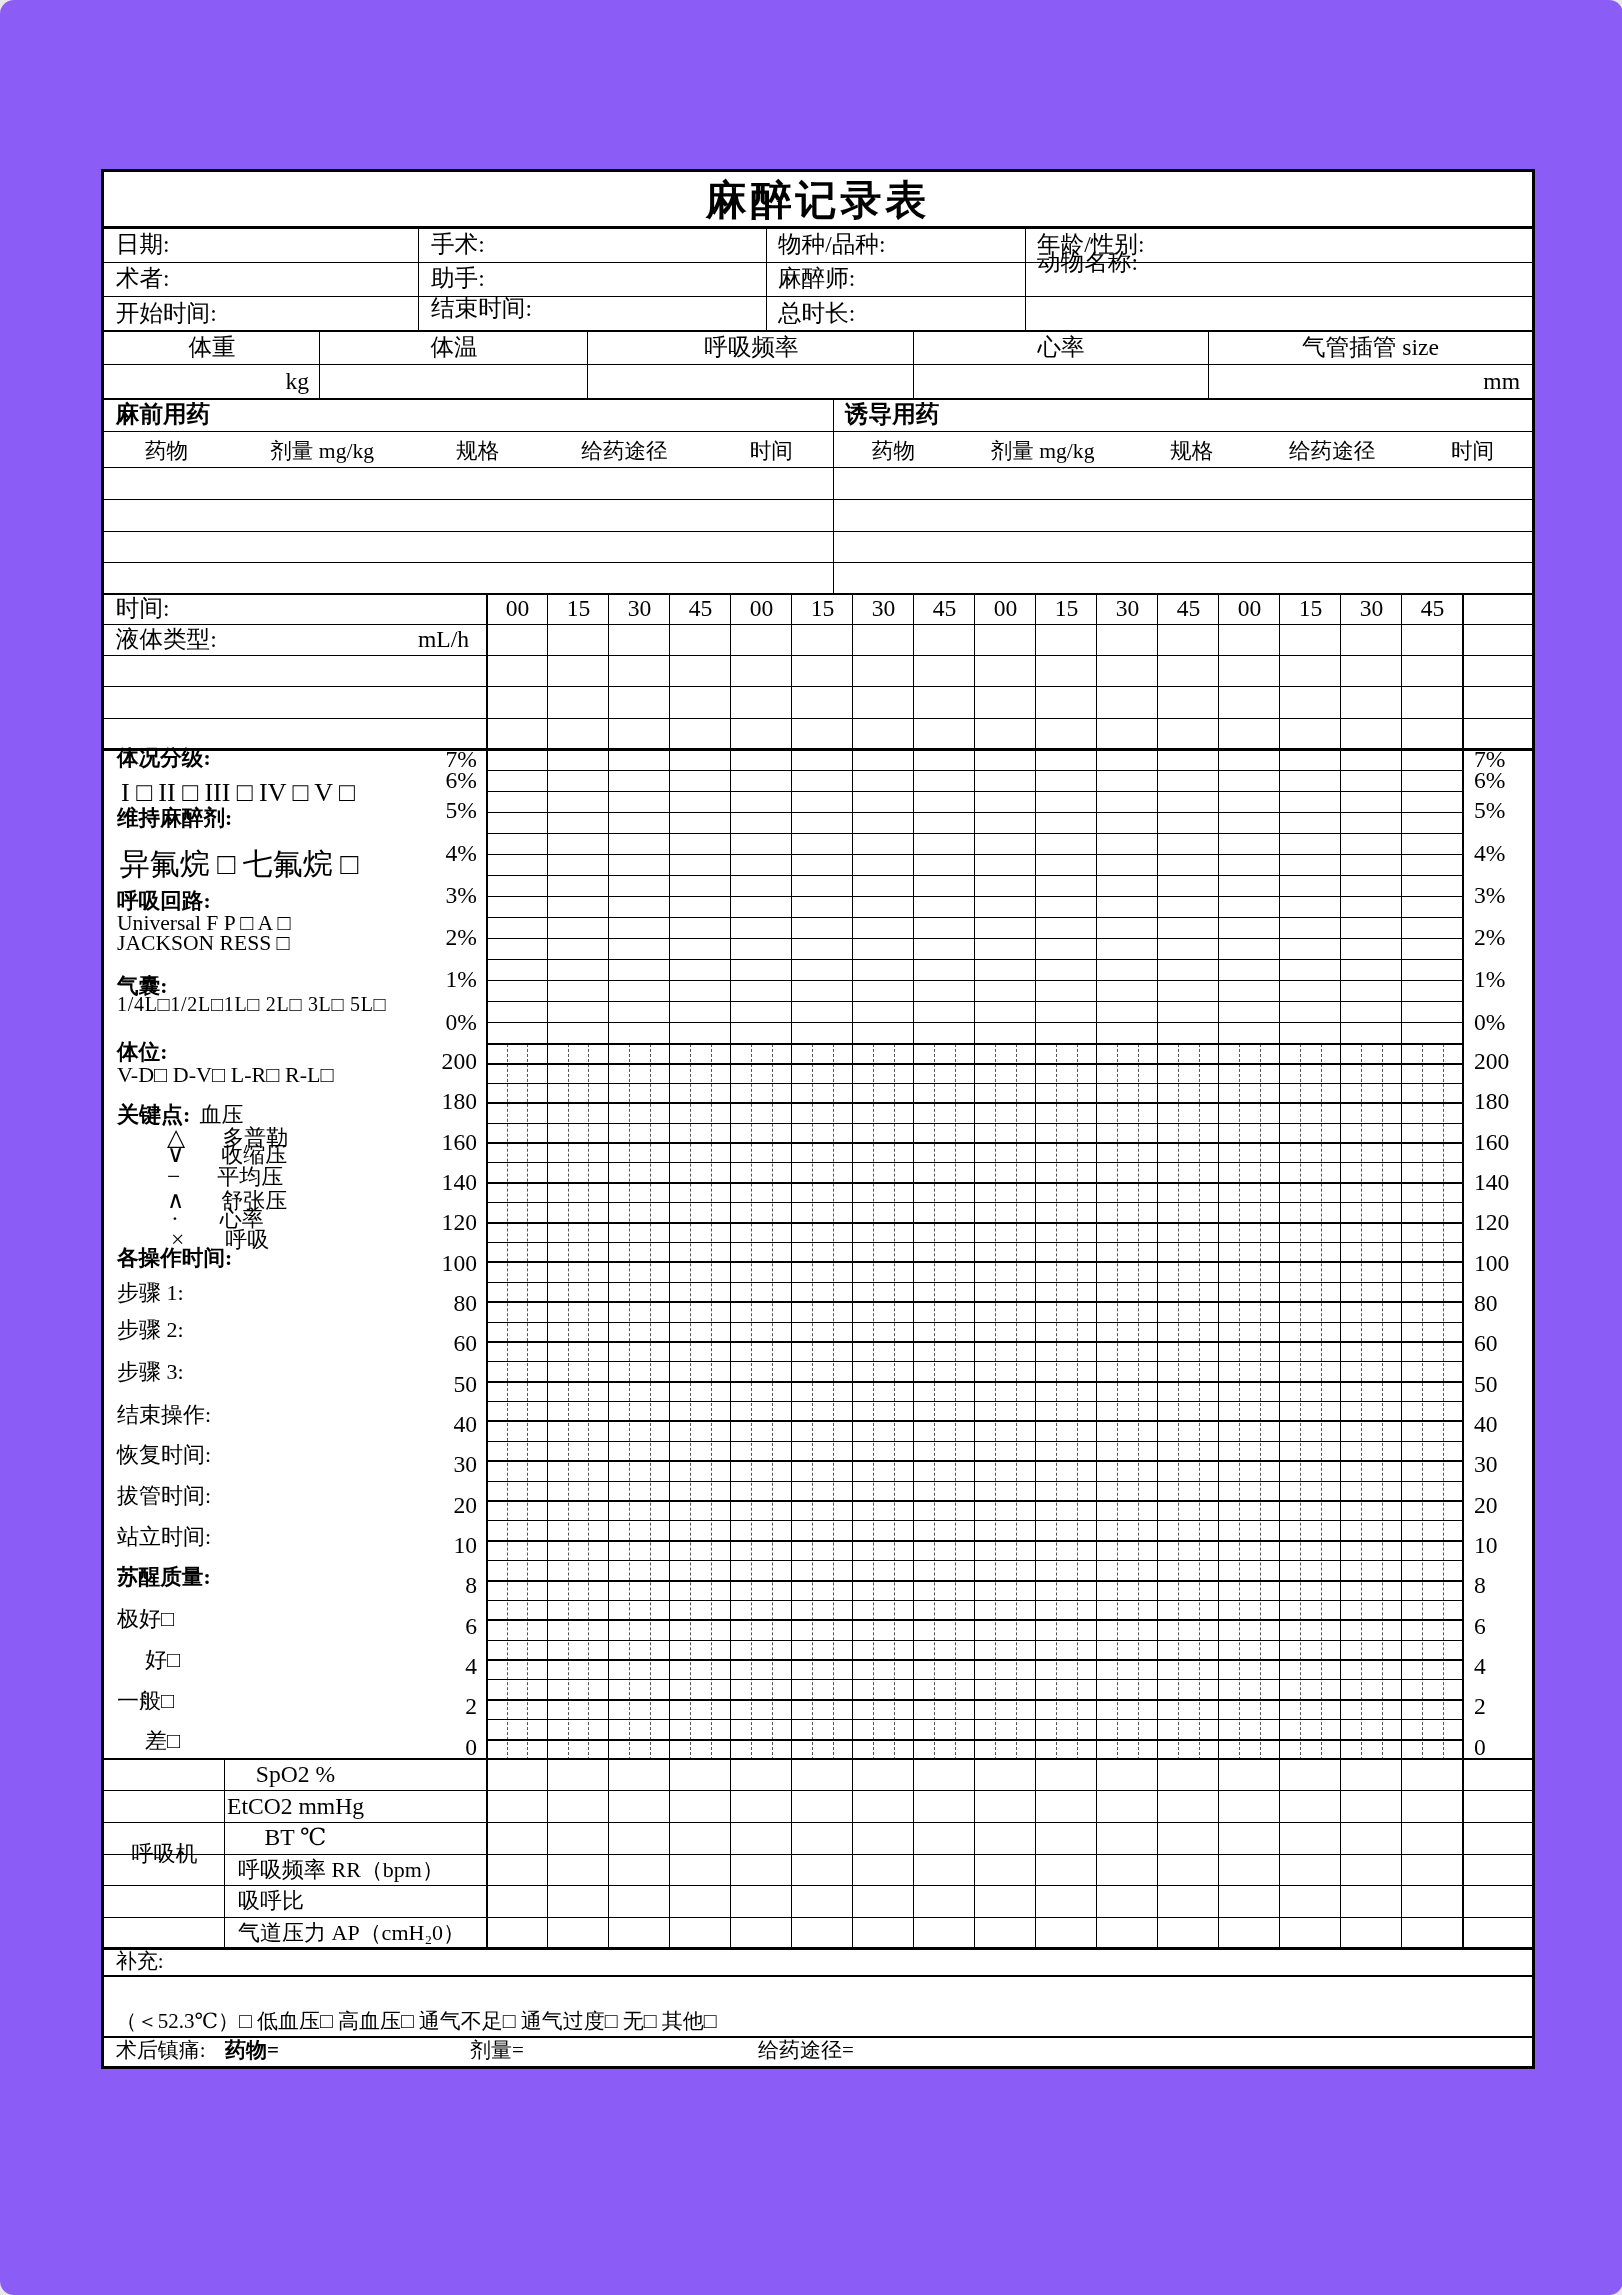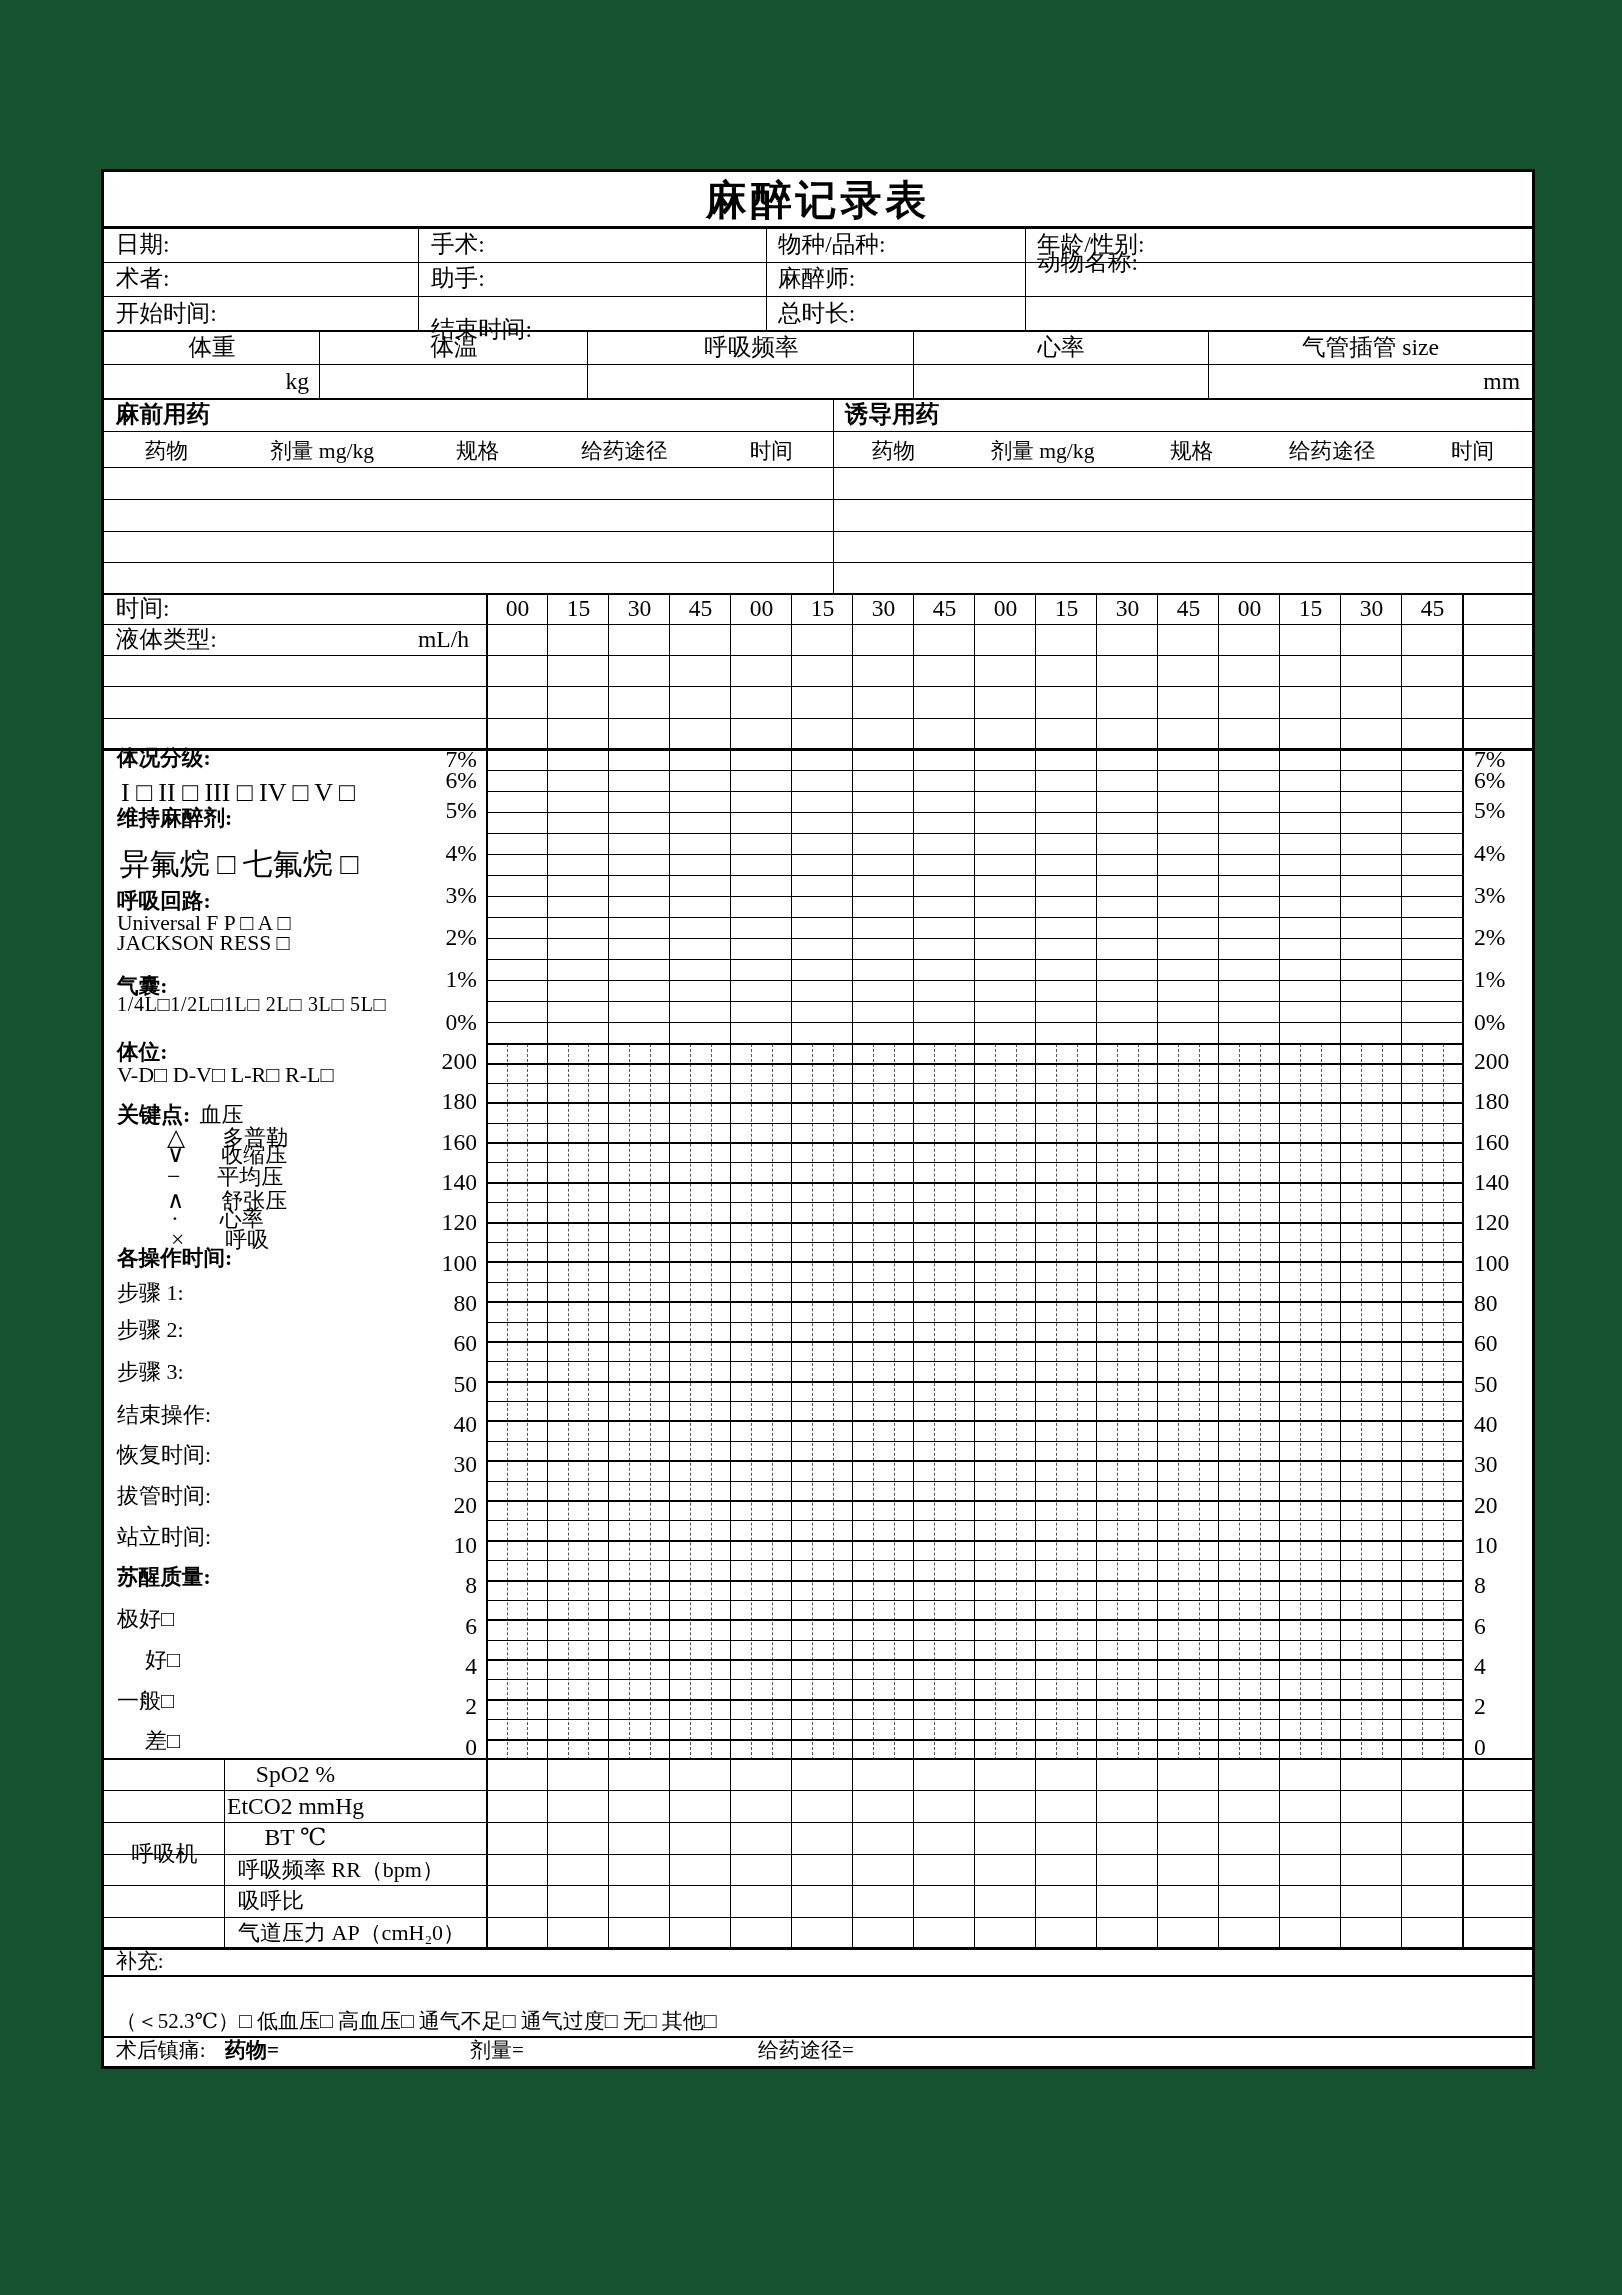--- a/index.html
+++ b/index.html
@@ -1,17 +1,17 @@
 <!DOCTYPE html>
 <html style="font-size:10.5px"><head>
 <meta charset="utf-8">
 <style>
   html,body{margin:0;padding:0;background:#e8e8e8;}
-  #page{position:relative;width:1623px;height:2295px;background:#14532d;
-        font-family:"Liberation Serif","DejaVu Serif",serif;color:#000;overflow:hidden;}
+  #page{position:relative;width:1623px;height:2295px;background:#8b5cf6;
+        font-family:"Liberation Serif","DejaVu Serif",serif;color:#000;overflow:hidden;border-radius:14px;}
   #form{position:absolute;left:101px;top:169px;width:1428px;height:1894px;
         border:3.3px solid #000;background:#fff;}
   .hl{position:absolute;background:#000;}
   .vl{position:absolute;background:#000;}
   .vdash{position:absolute;width:0;border-left:1.3px dashed #555;}
   .txt{position:absolute;transform:translateY(-52%);white-space:nowrap;font-size:23.6px;line-height:1;}
   .ctr{text-align:center;transform:translateY(-52%);}
   .rt{text-align:right;transform:translateY(-52%);}
   .bold{font-weight:bold;}
   #title{position:absolute;left:0;top:0;width:100%;text-align:center;font-size:41px;
@@ -49,21 +49,21 @@
     <div class="txt" style="left:327px;top:73px;">手术:</div>
     <div class="txt" style="left:674px;top:73px;">物种/品种:</div>
     <div class="txt" style="left:933px;top:73px;">年龄/性别:</div>
 
     <div class="txt" style="left:11.8px;top:107px;">术者:</div>
     <div class="txt" style="left:327px;top:107px;">助手:</div>
     <div class="txt" style="left:674px;top:107px;">麻醉师:</div>
     <div class="txt" style="left:933px;top:91px;">动物名称:</div>
 
     <div class="txt" style="left:11.8px;top:142px;">开始时间:</div>
-    <div class="txt" style="left:327px;top:158px;">结束时间:</div>
+    <div class="txt" style="left:327px;top:137px;">结束时间:</div>
     <div class="txt" style="left:674px;top:142px;">总时长:</div>
 
     <div class="txt ctr" style="left:0;width:216px;top:176px;">体重</div>
     <div class="txt ctr" style="left:216px;width:268px;top:176px;">体温</div>
     <div class="txt ctr" style="left:484px;width:327px;top:176px;">呼吸频率</div>
     <div class="txt ctr" style="left:810px;width:294px;top:176px;">心率</div>
     <div class="txt ctr" style="left:1105px;width:323px;top:176px;">气管插管  size</div>
 
     <div class="txt rt" style="left:0;width:205px;top:210px;">kg</div>
     <div class="txt rt" style="left:1105px;width:311px;top:210px;">mm</div>

